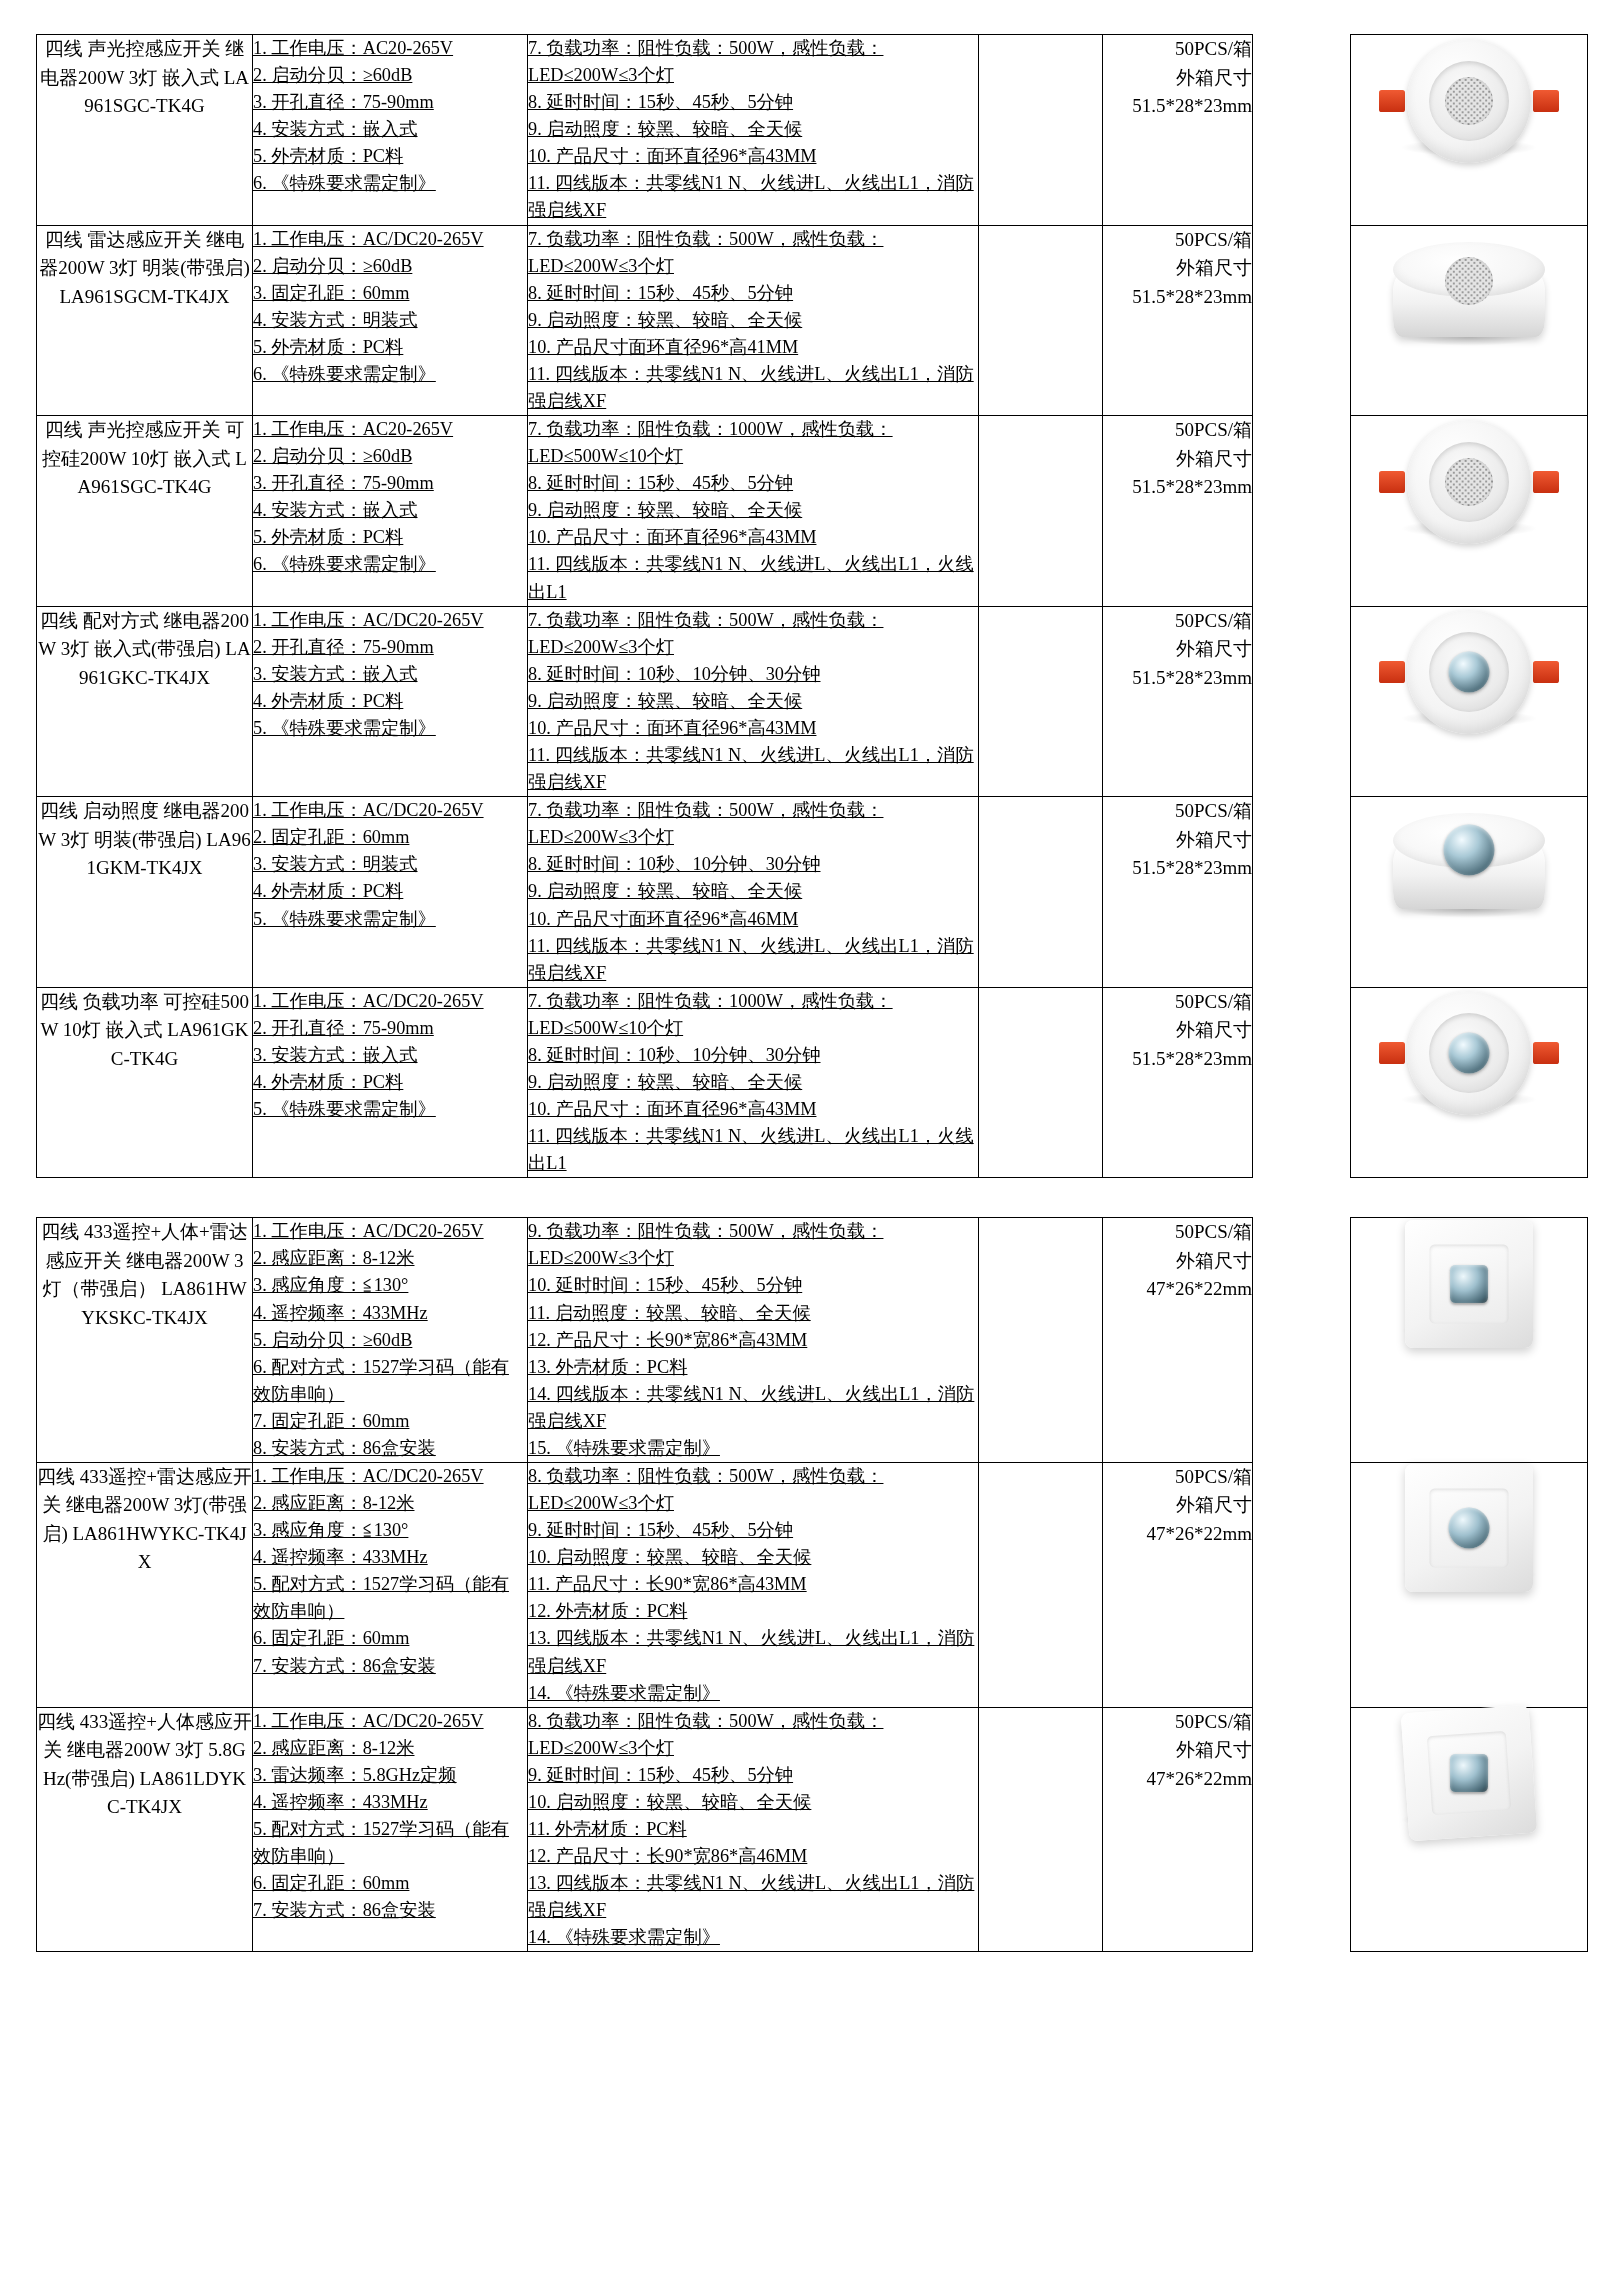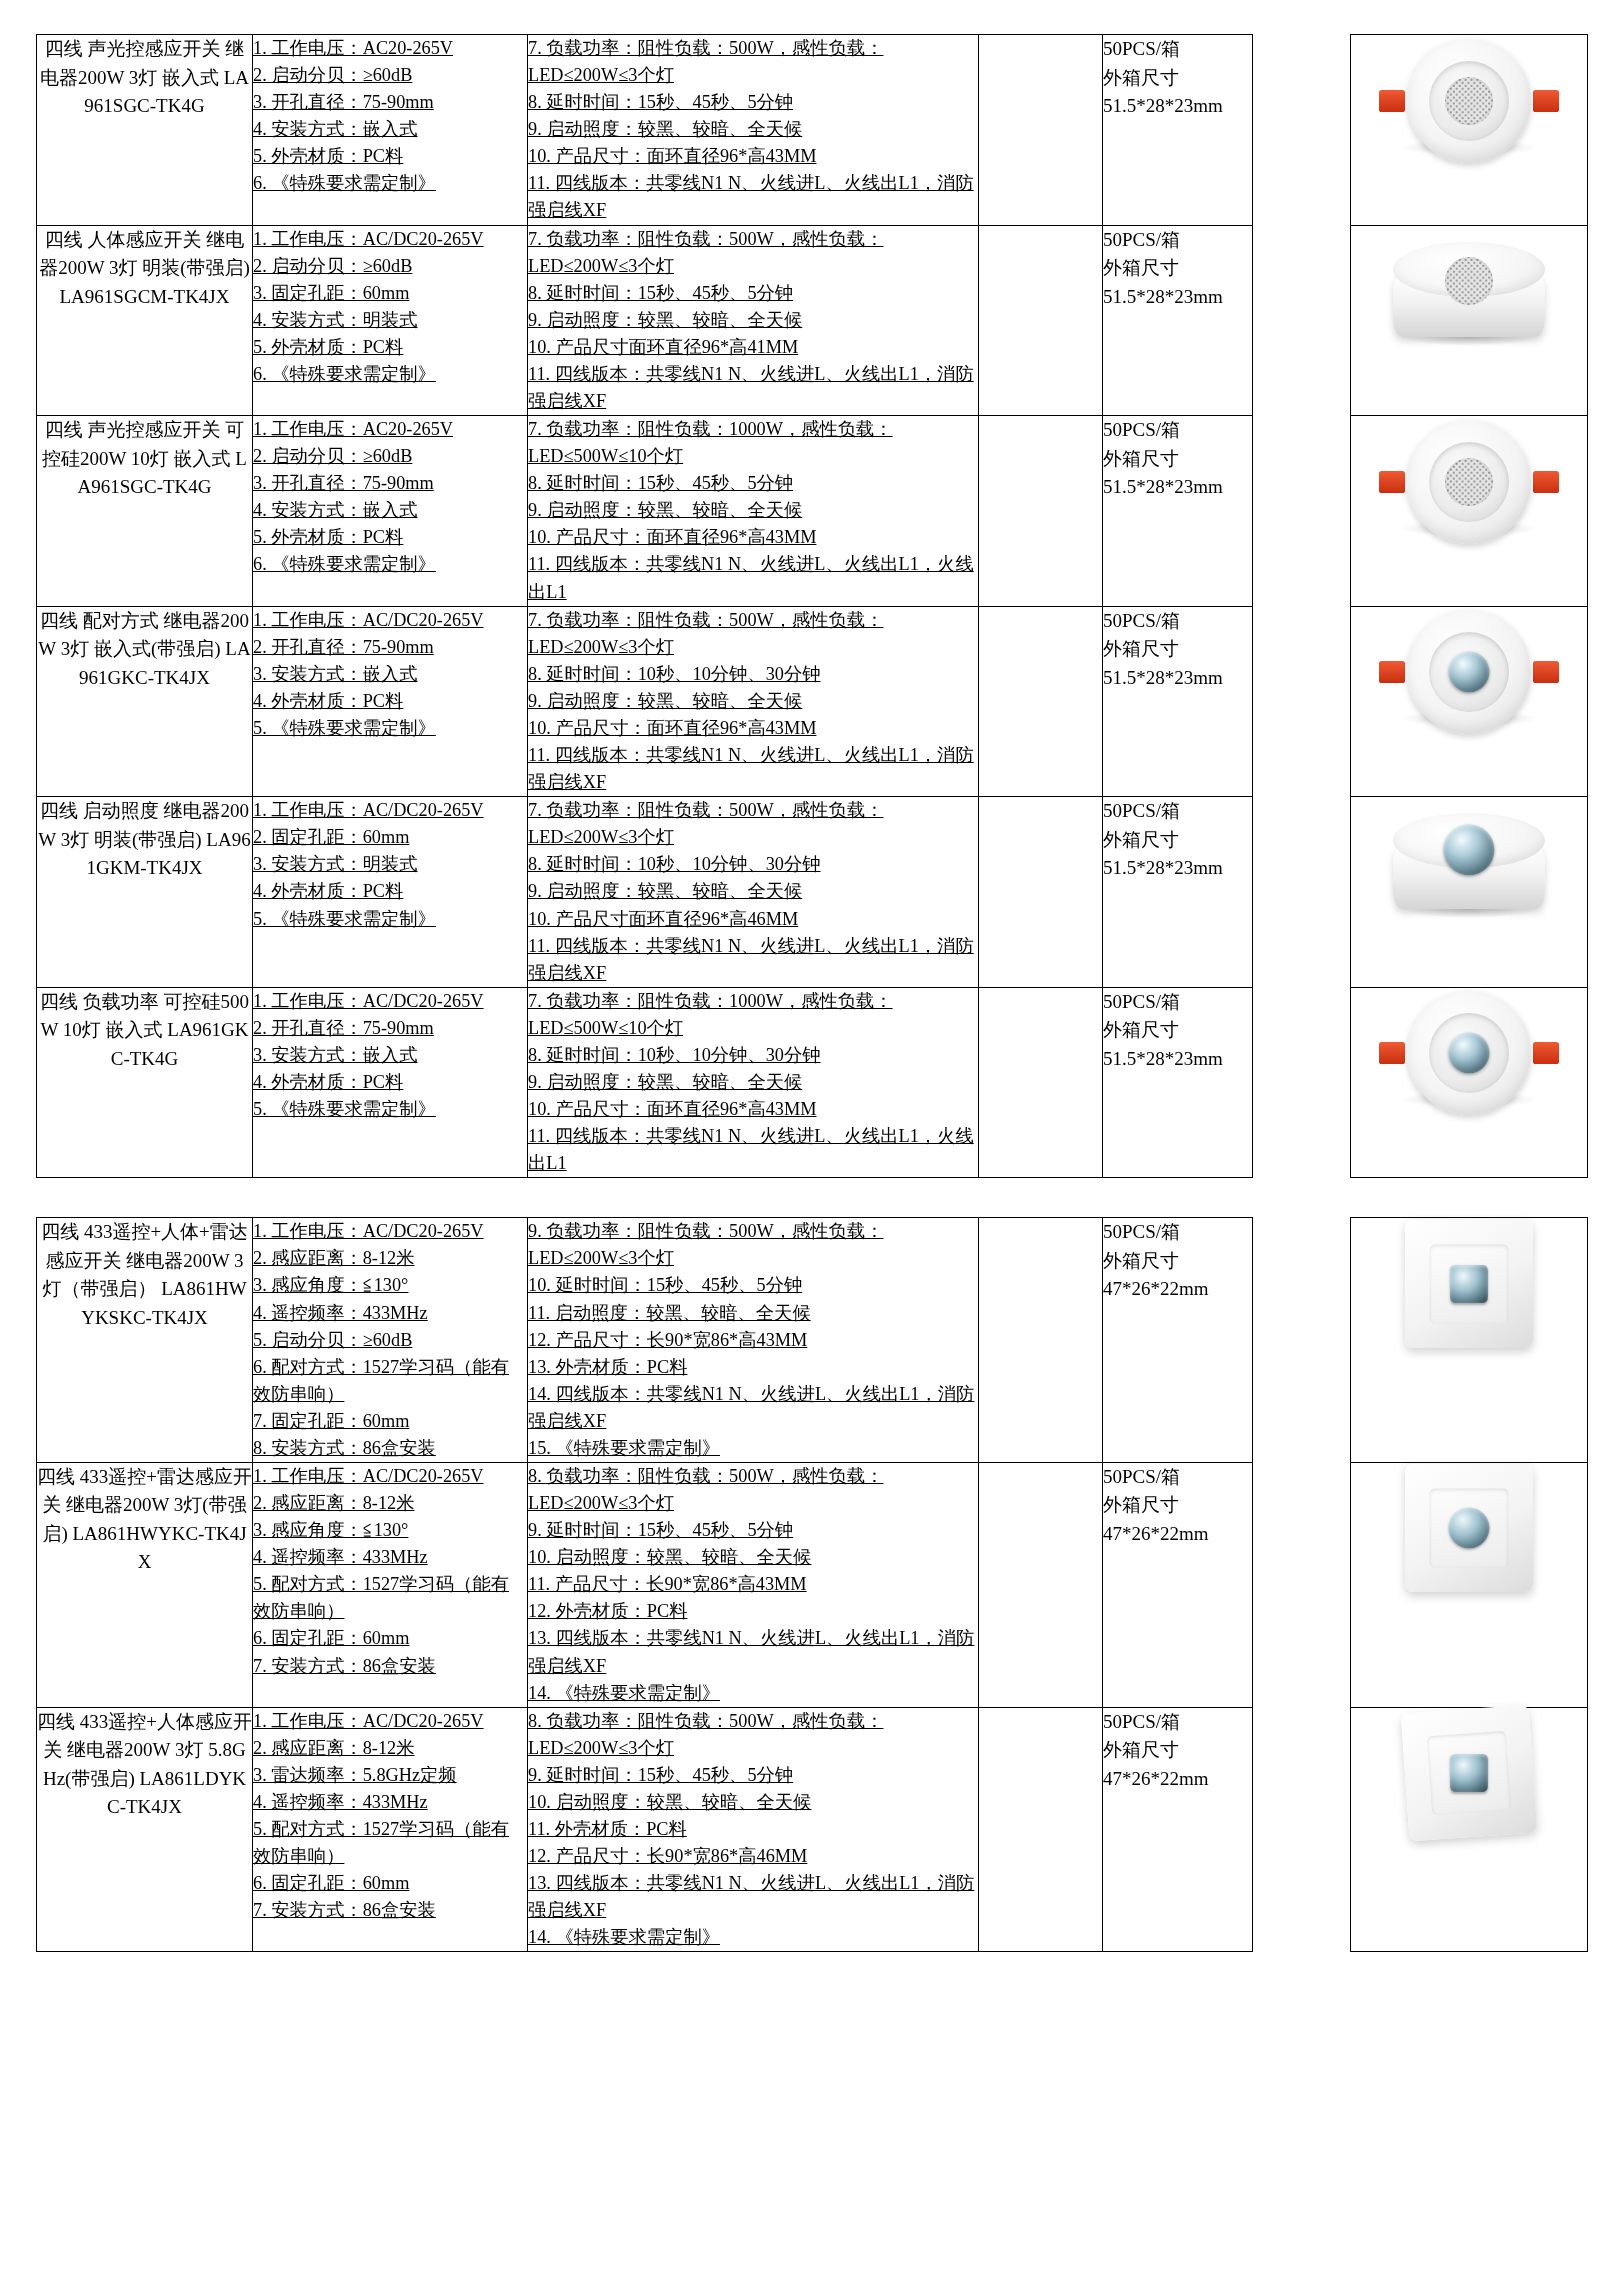--- a/index.html
+++ b/index.html
@@ -53,21 +53,21 @@
     word-break: break-all;
   }
   .cell-spec {
     font-size: 18.3px;
     line-height: 1.48;
     padding: 6.5px 5.2px 7.9px 9.2px;
     white-space: pre-line;
     text-decoration: underline;
   }
   .cell-pack {
-    text-align: left;
+    text-align: right;
     font-size: 19px;
     line-height: 1.5;
     padding: 7.9px 5.2px;
     white-space: pre-line;
   }
   .cell-blank { background: #ffffff; }
   .cell-gap {
     border: none !important;
     background: #c9c9c9;
   }
@@ -281,21 +281,21 @@
             <div class="ear left"></div>
             <div class="ear right"></div>
             <div class="flange"></div>
             <div class="inner"></div>
             <div class="mesh"></div>
           </div>
         </td>
       </tr>
 
       <tr>
-        <td class="cell-name">四线 人体感应开关 继电器200W 3灯 明装(带强启)
+        <td class="cell-name">四线 雷达感应开关 继电器200W 3灯 明装(带强启)
 LA961SGCM-TK4JX</td>
         <td class="cell-spec">1. 工作电压：AC/DC20-265V
 2. 启动分贝：≥60dB
 3. 固定孔距：60mm
 4. 安装方式：明装式
 5. 外壳材质：PC料
 6. 《特殊要求需定制》</td>
         <td class="cell-spec">7. 负载功率：阻性负载：500W，感性负载：LED≤200W≤3个灯
 8. 延时时间：15秒、45秒、5分钟
 9. 启动照度：较黑、较暗、全天候

